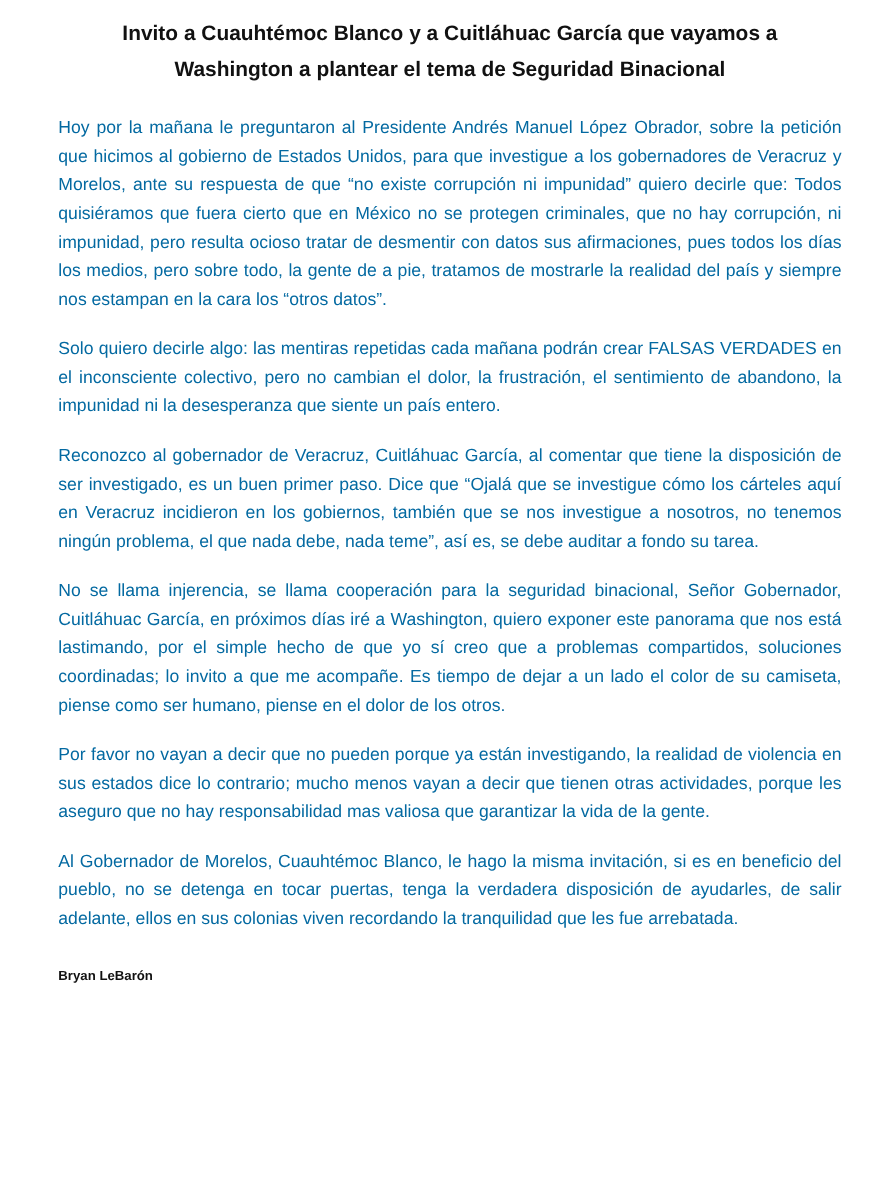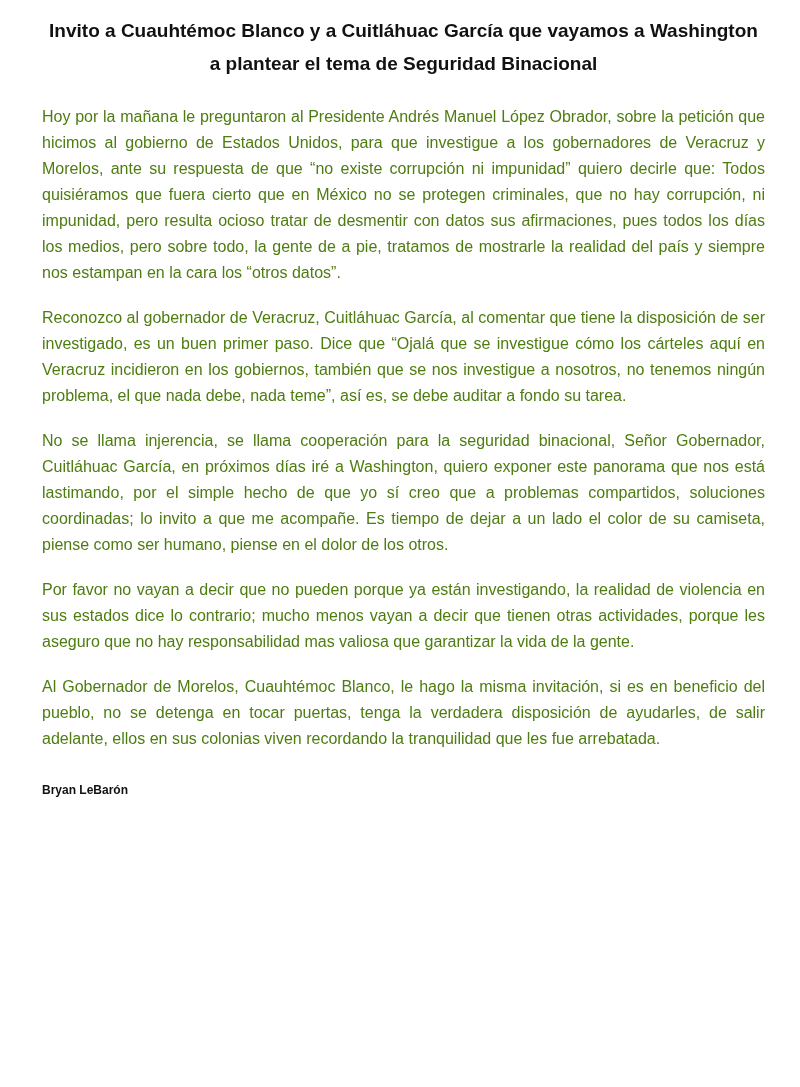--- a/index.html
+++ b/index.html
@@ -11,55 +11,56 @@
     width: 800px;
     height: 1087px;
     overflow: hidden;
     font-family: "Liberation Sans", sans-serif;
     color: #151515;
   }
   .page {
     box-sizing: border-box;
     width: 800px;
     height: 1087px;
-    padding: 14px 35px 0 42px;
+    padding: 14px 35px 0 53px;
     background: #ffffff;
   }
   .doc-title {
     font-size: 19px;
     font-weight: 700;
     line-height: 33px;
     text-align: center;
     margin: 0 2px 24px 2px;
     color: #111111;
   }
   .body-para {
     font-size: 16px;
     line-height: 26px;
     text-align: justify;
     margin: 0 0 19px 0;
-    color: #4d7c0f;
+    color: #0369a1;
   }
   .signature {
     font-size: 12px;
     font-weight: 700;
     line-height: 26px;
     text-align: left;
     margin: 25px 0 0 0;
     color: #111111;
   }
 </style>
 </head>
 <body>
 
 <div class="page">
   <h1 class="doc-title">Invito a Cuauhtémoc Blanco y a Cuitláhuac García que vayamos a Washington a plantear el tema de Seguridad Binacional</h1>
 
   <p class="body-para">Hoy por la mañana le preguntaron al Presidente Andrés Manuel López Obrador, sobre la petición que hicimos al gobierno de Estados Unidos, para que investigue a los gobernadores de Veracruz y Morelos, ante su respuesta de que “no existe corrupción ni impunidad” quiero decirle que: Todos quisiéramos que fuera cierto que en México no se protegen criminales, que no hay corrupción, ni impunidad, pero resulta ocioso tratar de desmentir con datos sus afirmaciones, pues todos los días los medios, pero sobre todo, la gente de a pie, tratamos de mostrarle la realidad del país y siempre nos estampan en la cara los “otros datos”.</p>
 
+  <p class="body-para">Solo quiero decirle algo: las mentiras repetidas cada mañana podrán crear FALSAS VERDADES en el inconsciente colectivo, pero no cambian el dolor, la frustración, el sentimiento de abandono, la impunidad ni la desesperanza que siente un país entero.</p>
 
   <p class="body-para">Reconozco al gobernador de Veracruz, Cuitláhuac García, al comentar que tiene la disposición de ser investigado, es un buen primer paso. Dice que “Ojalá que se investigue cómo los cárteles aquí en Veracruz incidieron en los gobiernos, también que se nos investigue a nosotros, no tenemos ningún problema, el que nada debe, nada teme”, así es, se debe auditar a fondo su tarea.</p>
 
   <p class="body-para">No se llama injerencia, se llama cooperación para la seguridad binacional, Señor Gobernador, Cuitláhuac García, en próximos días iré a Washington, quiero exponer este panorama que nos está lastimando, por el simple hecho de que yo sí creo que a problemas compartidos, soluciones coordinadas; lo invito a que me acompañe. Es tiempo de dejar a un lado el color de su camiseta, piense como ser humano, piense en el dolor de los otros.</p>
 
 
   <p class="body-para">Por favor no vayan a decir que no pueden porque ya están investigando, la realidad de violencia en sus estados dice lo contrario; mucho menos vayan a decir que tienen otras actividades, porque les aseguro que no hay responsabilidad mas valiosa que garantizar la vida de la gente.</p>
 
   <p class="body-para">Al Gobernador de Morelos, Cuauhtémoc Blanco, le hago la misma invitación, si es en beneficio del pueblo, no se detenga en tocar puertas, tenga la verdadera disposición de ayudarles, de salir adelante, ellos en sus colonias viven recordando la tranquilidad que les fue arrebatada.</p>
 

